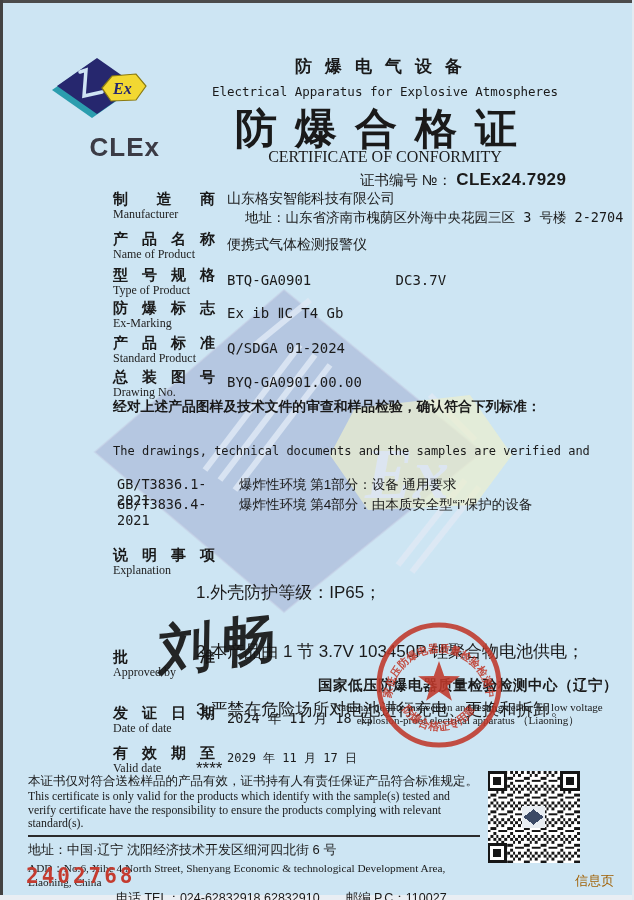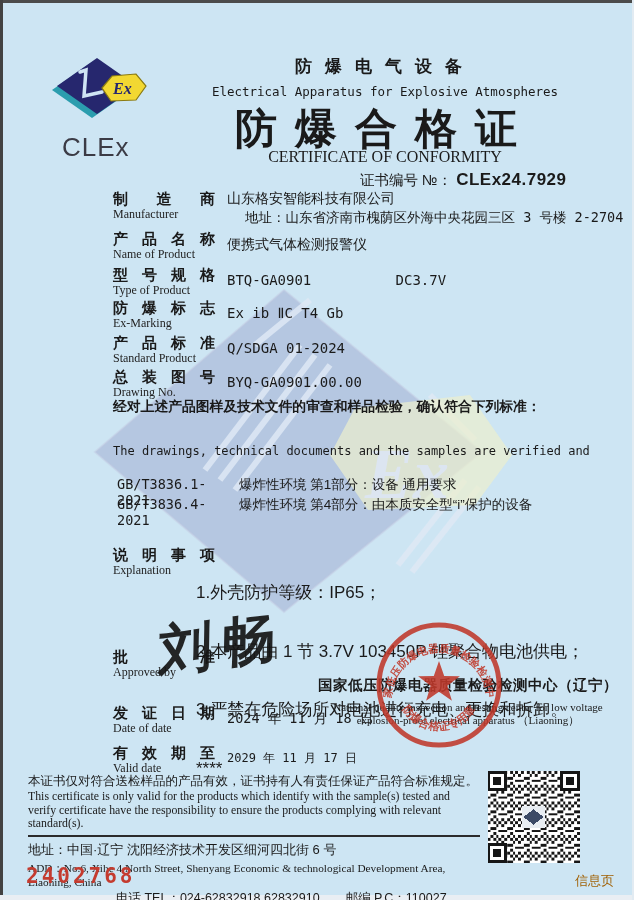--- a/index.html
+++ b/index.html
@@ -84,21 +84,21 @@
   <div class="edge-right"></div>
 
   <div class="abs" style="left:40px;top:48px;width:120px;">
     <svg width="120" height="82" viewBox="0 0 120 82">
       <polygon points="52,14 92,42 52,70 12,42" fill="#2b9dae"></polygon>
       <polygon points="57,10 97,38 57,66 17,38" fill="#26276e"></polygon>
       <path d="M40,24 L46,22 L44,48 L62,44" fill="none" stroke="#cfe4f4" stroke-width="3.5" stroke-linecap="round"></path>
       <polygon points="62,40 72,28 96,26 106,38 96,52 71,53" fill="#f2d832" stroke="#8a7a12" stroke-width="1.2"></polygon>
       <text x="73" y="46" font-size="16" font-weight="bold" font-style="italic" font-family="Liberation Serif, serif" fill="#26276e">Ex</text>
     </svg>
-    <div style="font-size:26px;font-weight:normal;color:#3b3b45;letter-spacing:1px;margin:2px 0 0 22px;">CLEx</div>
+    <div style="font-size:26px;font-weight:bold;color:#3b3b45;letter-spacing:1px;margin:2px 0 0 6px;text-align:right;">CLEx</div>
   </div>
 
   <div class="abs hdr-title-cn">防爆电气设备</div>
   <div class="abs hdr-title-en">Electrical Apparatus for Explosive Atmospheres</div>
   <div class="abs cert-title-cn">防爆合格证</div>
   <div class="abs cert-title-en">CERTIFICATE OF CONFORMITY</div>
   <div class="abs cert-no">
     <span>证书编号 №：</span>
     <b>CLEx24.7929</b>
   </div>

